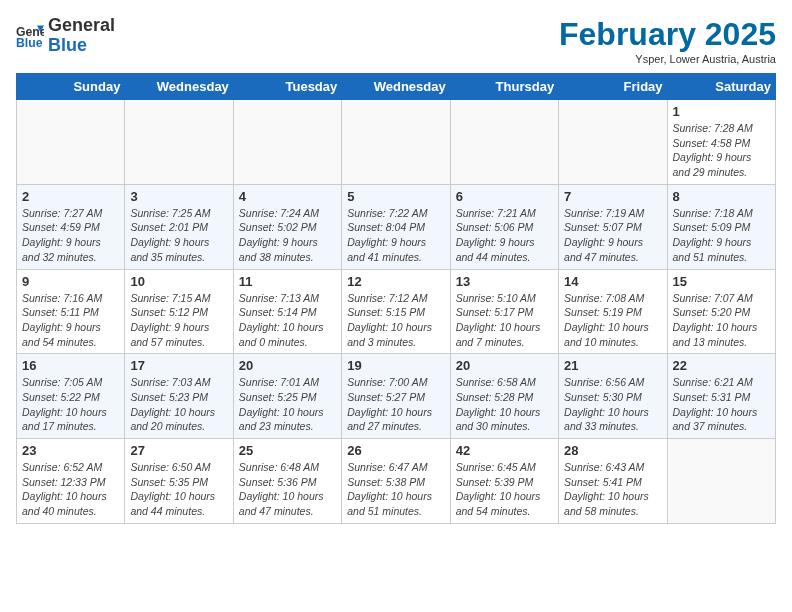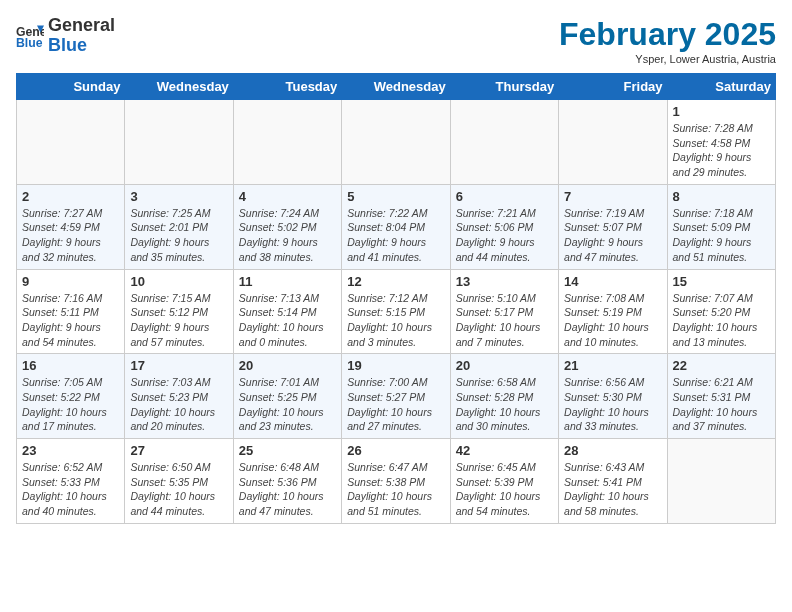--- a/index.html
+++ b/index.html
@@ -271,21 +271,21 @@
           <div class="day-number">22</div>
           <div class="day-info">Sunrise: 6:21 AM
 Sunset: 5:31 PM
 Daylight: 10 hours and 37 minutes.</div>
         </td>
       </tr>
       <tr>
         <td>
           <div class="day-number">23</div>
           <div class="day-info">Sunrise: 6:52 AM
-Sunset: 5:33 PM
+Sunset: 12:33 PM
 Daylight: 10 hours and 40 minutes.</div>
         </td>
         <td>
           <div class="day-number">27</div>
           <div class="day-info">Sunrise: 6:50 AM
 Sunset: 5:35 PM
 Daylight: 10 hours and 44 minutes.</div>
         </td>
         <td>
           <div class="day-number">25</div>

